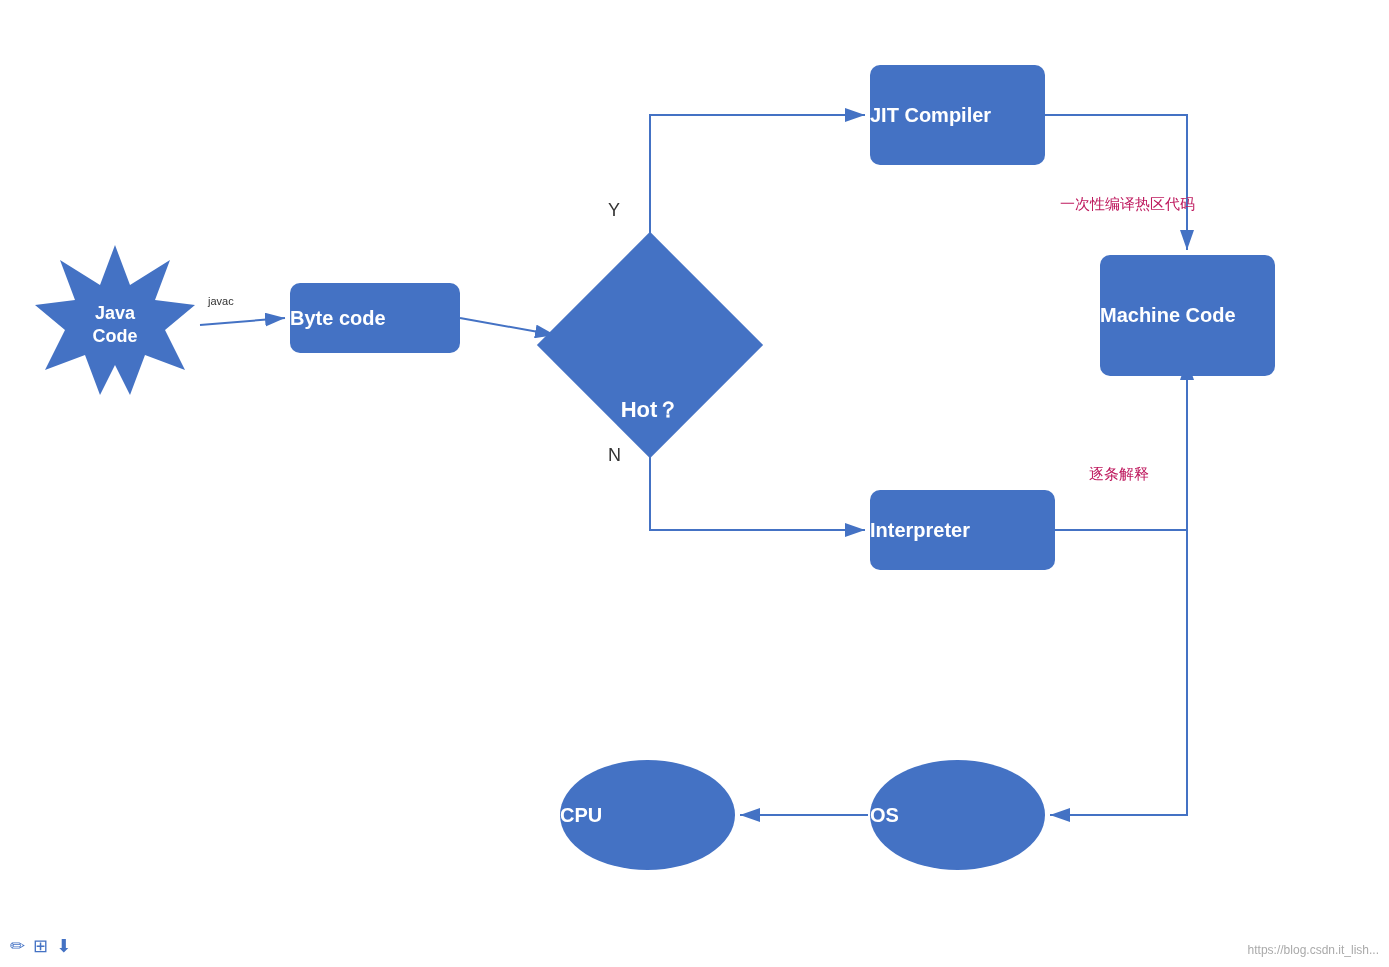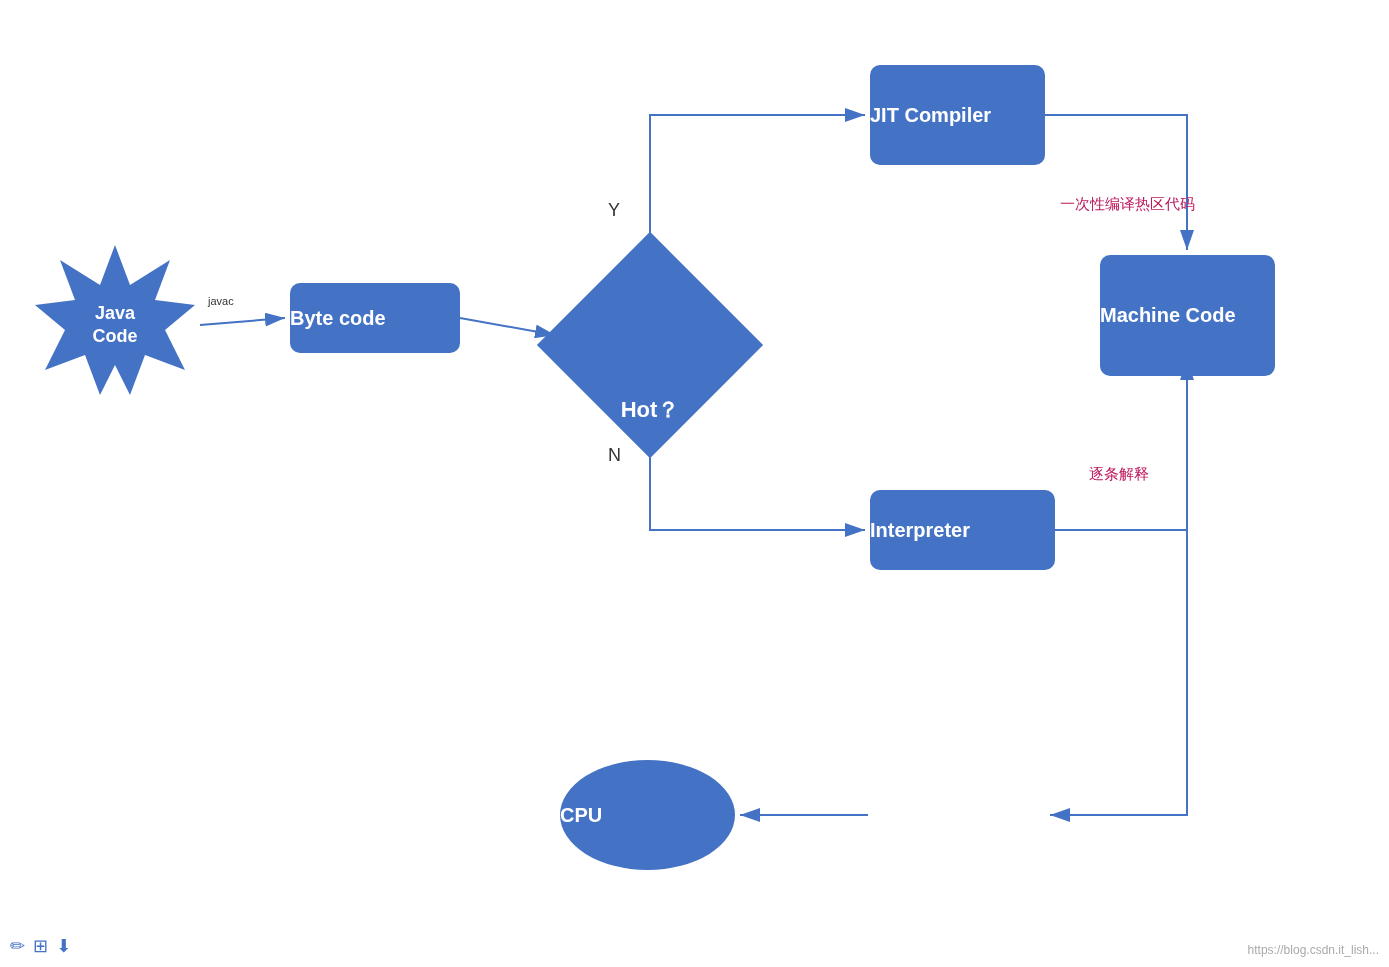--- a/index.html
+++ b/index.html
@@ -159,20 +159,23 @@
   <div class="label-cn" style="left:1060px;top:465px;margin-left:29px;">逐条解释</div>
 
   <div class="node node-rect" style="left:870px;top:490px;width:185px;height:80px;">
     <span>Interpreter</span>
   </div>
 
   <div class="node node-ellipse" style="left:560px;top:760px;width:175px;height:110px;">
     <span>CPU</span>
   </div>
 
+  <div class="node node-ellipse" style="left:870px;top:760px;width:175px;height:110px;">
+    <span>OS</span>
+  </div>
 
   <div class="toolbar-icons">
     <span class="toolbar-icon">✏</span>
     <span class="toolbar-icon">⊞</span>
     <span class="toolbar-icon">⬇</span>
   </div>
 
   <div class="watermark">https://blog.csdn.it_lish...</div>
 
 </div>

